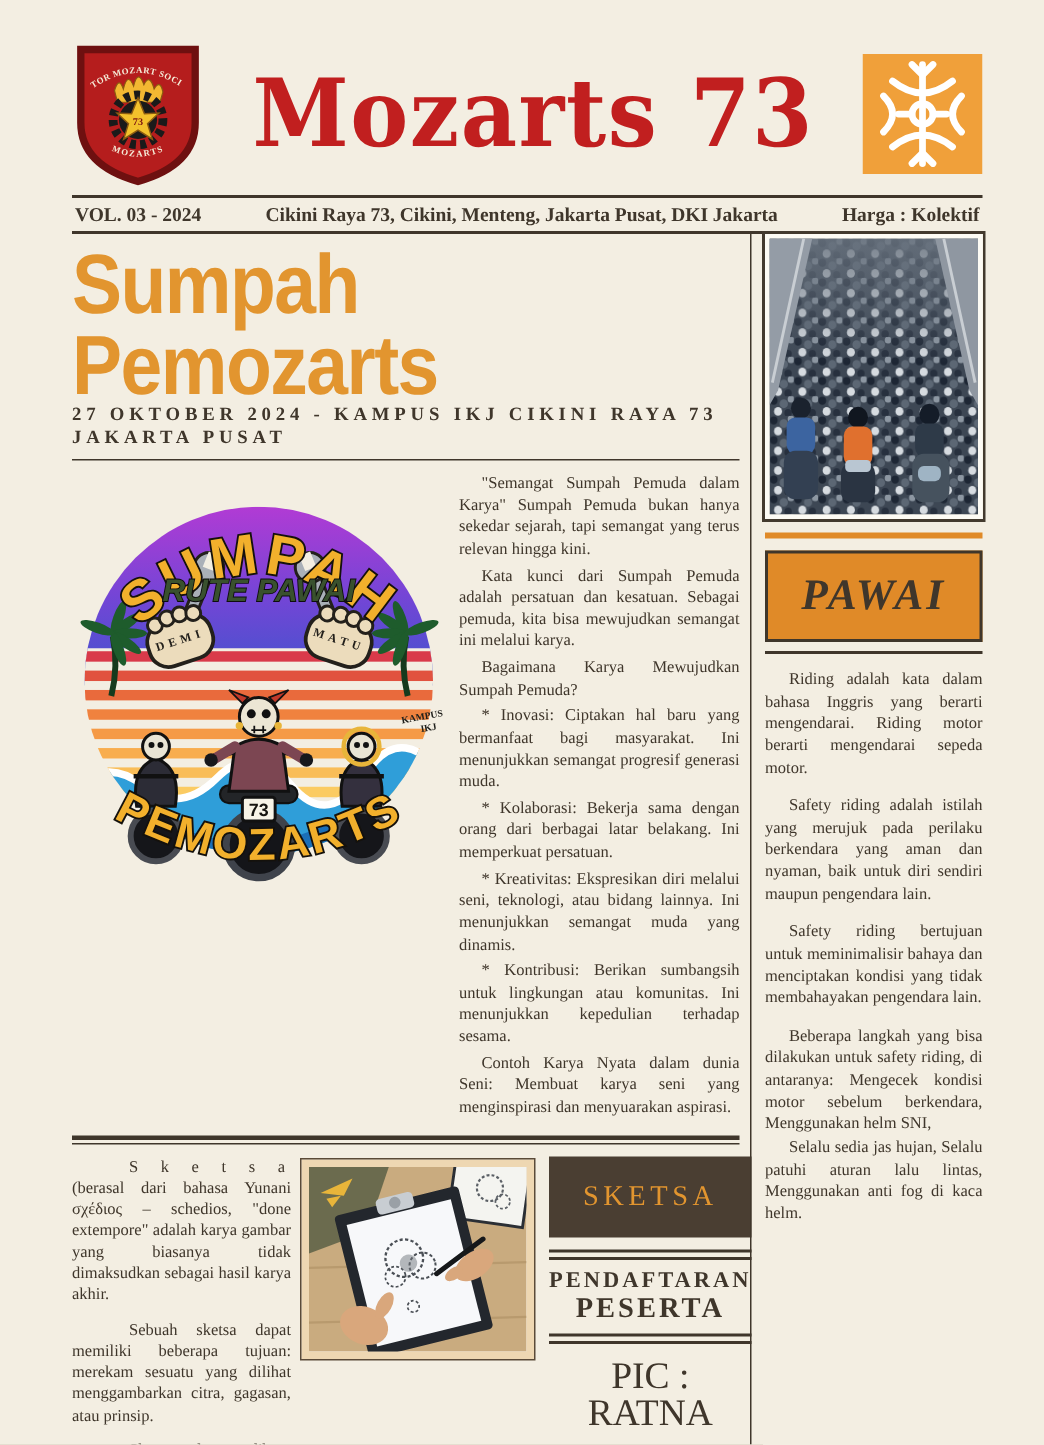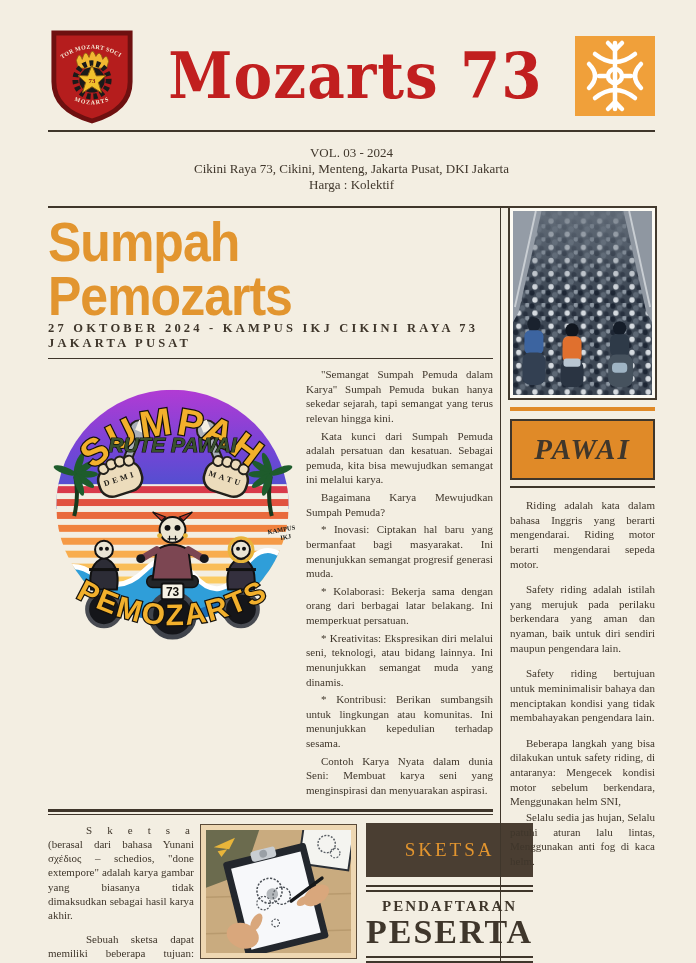--- a/index.html
+++ b/index.html
@@ -6,21 +6,21 @@
   .page{position:relative;width:696px;height:963px;background:#f3eee2;box-sizing:border-box;
         padding:26px 41px 0 48px;color:#3f362b;font-family:"Liberation Serif","DejaVu Serif",serif;overflow:hidden;}
   
   .masthead{display:flex;align-items:center;gap:10px;height:100px;margin-bottom:4px;}
   .emblem{width:88px;height:98px;flex:0 0 auto;}
   .masthead-title{flex:1;text-align:center;font-family:"DejaVu Serif",serif;font-weight:bold;
         font-size:58px;color:#c11f1f;letter-spacing:1px;line-height:1;transform:scaleY(1.08);}
   .ornament-box{width:80px;height:80px;flex:0 0 auto;}
   .infobar{display:flex;justify-content:space-between;align-items:center;
         border-top:2px solid #3f362b;border-bottom:2px solid #3f362b;
-        padding:13px 2px;font-weight:normal;font-size:13px;flex-direction:column;}
+        padding:3px 2px;font-weight:bold;font-size:13px;}
   
   .content-row{display:flex;}
   .left-main{width:452px;box-sizing:border-box;padding-right:7px;}
   .right-col{width:155px;box-sizing:border-box;border-left:1.5px solid #3f362b;padding-left:9px;}
   .headline{font-family:"Liberation Sans",sans-serif;font-weight:900;font-size:50px;line-height:.95;
         color:#e2952f;margin:8px 0 4px;letter-spacing:-1px;transform:scaleY(1.12);transform-origin:left top;}
   .subhead{font-size:12.5px;font-weight:bold;letter-spacing:3.2px;margin:10px 0 7px;}
   .head-rule{border-top:1.5px solid #3f362b;margin-bottom:8px;}
   .main-cols{display:flex;}
   .poster{width:250px;height:283px;flex:0 0 auto;}
@@ -34,21 +34,21 @@
   .sk-left{width:146px;font-size:11px;text-align:justify;line-height:1.3;}
   .sk-left p{margin:0 0 9px;text-indent:38px;}
   .sk-lead{letter-spacing:4px;}
   .sk-photo{width:155px;height:133px;box-sizing:border-box;border:5px solid #eed7b2;
         outline:1px solid #5a4a38;margin-top:2px;}
   .reg-col{flex:1;padding-left:10px;text-align:center;}
   .sketsa-box{background:#4a3e32;color:#e2952f;font-size:19px;letter-spacing:3px;
         padding:16px 2px;margin-bottom:8px;}
   .rule2{border-top:2px solid #3f362b;border-bottom:2px solid #3f362b;height:3px;margin:4px 0;}
   .pend1{font-size:15px;font-weight:bold;letter-spacing:2px;margin-top:6px;}
-  .pend2{font-size:34px;font-weight:bold;letter-spacing:2px;line-height:1;margin-bottom:7px;}
+  .pend2{font-size:19px;font-weight:bold;letter-spacing:2px;line-height:1;margin-bottom:7px;}
   .pic{font-size:25px;margin-top:9px;line-height:1;}
   
   .photo{width:100%;height:190px;box-sizing:border-box;border:3px solid #fdfbf4;
         box-shadow:0 0 0 2px #433a2e;display:block;}
   .orange-rule{height:4px;background:#e08a28;margin:9px 0 8px;}
   .pawai-box{border:2px solid #3f362b;background:#e08a28;text-align:center;font-style:italic;
         font-weight:bold;font-size:29px;letter-spacing:2px;padding:12px 0;}
   .pawai-rule{border-top:2px solid #3f362b;margin:6px 0 10px;}
   .pawai-text p{font-size:11px;text-align:justify;text-indent:16px;line-height:1.33;margin:0 0 11px;}
 </style>

